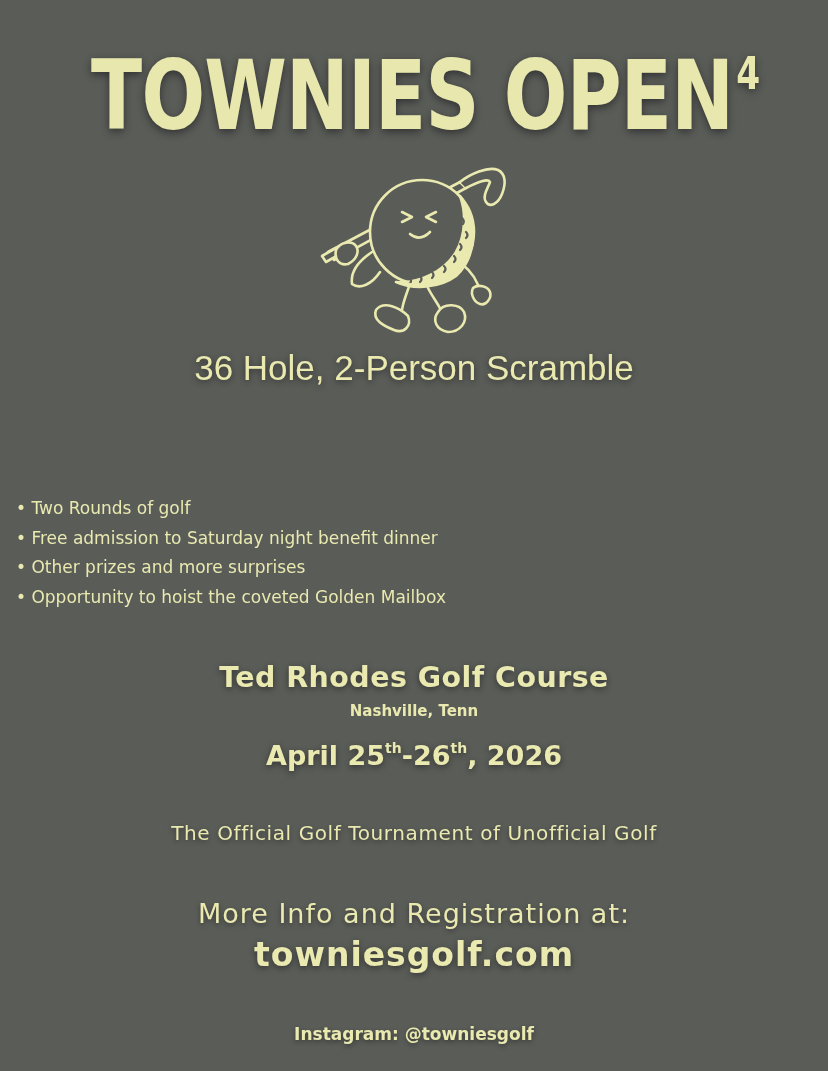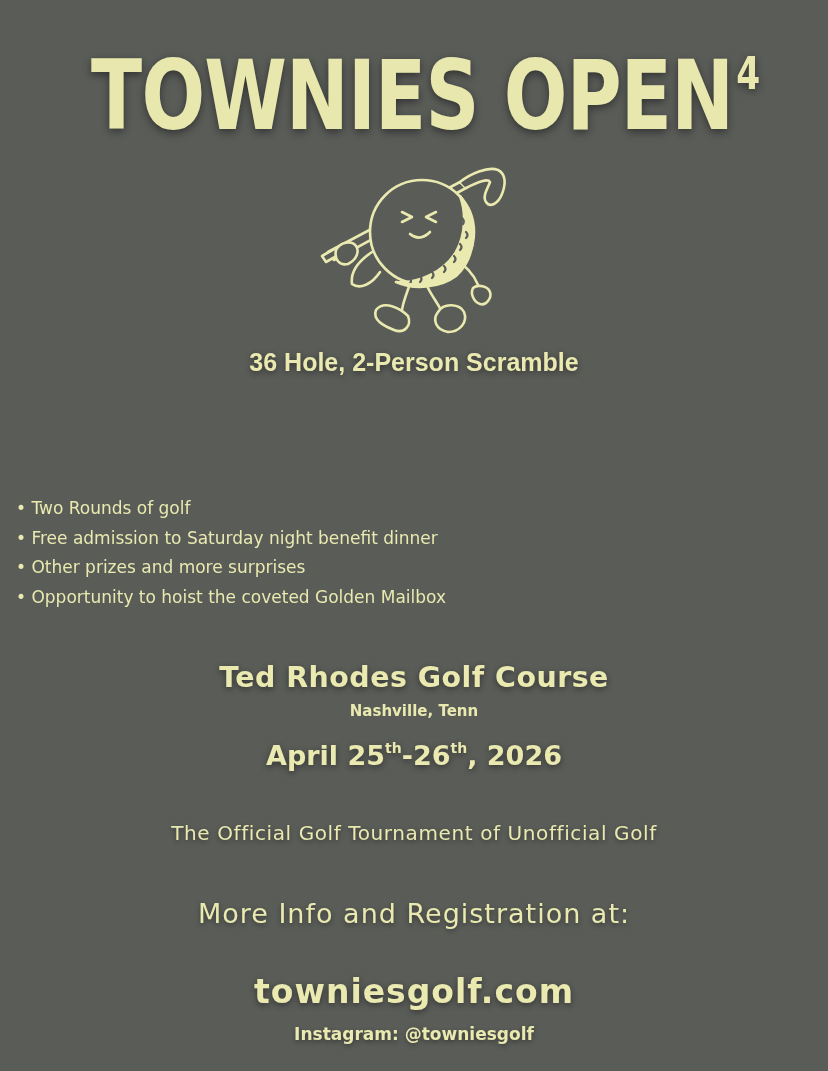--- a/index.html
+++ b/index.html
@@ -46,22 +46,22 @@
     }
     .mascot {
       position: absolute;
       left: 310px;
       top: 160px;
       width: 220px;
       height: 180px;
     }
     .subtitle {
       top: 348px;
-      font-size: 25px;
-      font-weight: bold;
+      font-size: 35px;
+      font-weight: normal;
       text-shadow: 0 2px 6px rgba(0,0,0,0.45);
     }
     .includes-heading {
       top: 425px;
       font-size: 22px;
       letter-spacing: 1.5px;
       font-family: "DejaVu Sans", sans-serif;
       font-weight: normal;
     }
     .includes-list {
@@ -121,21 +121,20 @@
       letter-spacing: 1px;
       text-shadow: 0 2px 5px rgba(0,0,0,0.4);
     }
     .website {
       top: 935px;
       font-size: 33px;
       font-weight: bold;
       font-family: "DejaVu Sans", sans-serif;
       letter-spacing: 1px;
       text-shadow: 0 2px 6px rgba(0,0,0,0.45);
-      margin-top: 37px;
     }
     .instagram {
       top: 1024px;
       font-size: 17px;
       font-weight: bold;
       font-family: "DejaVu Sans", sans-serif;
       text-shadow: 0 2px 5px rgba(0,0,0,0.4);
     }
   </style>
 </head>

